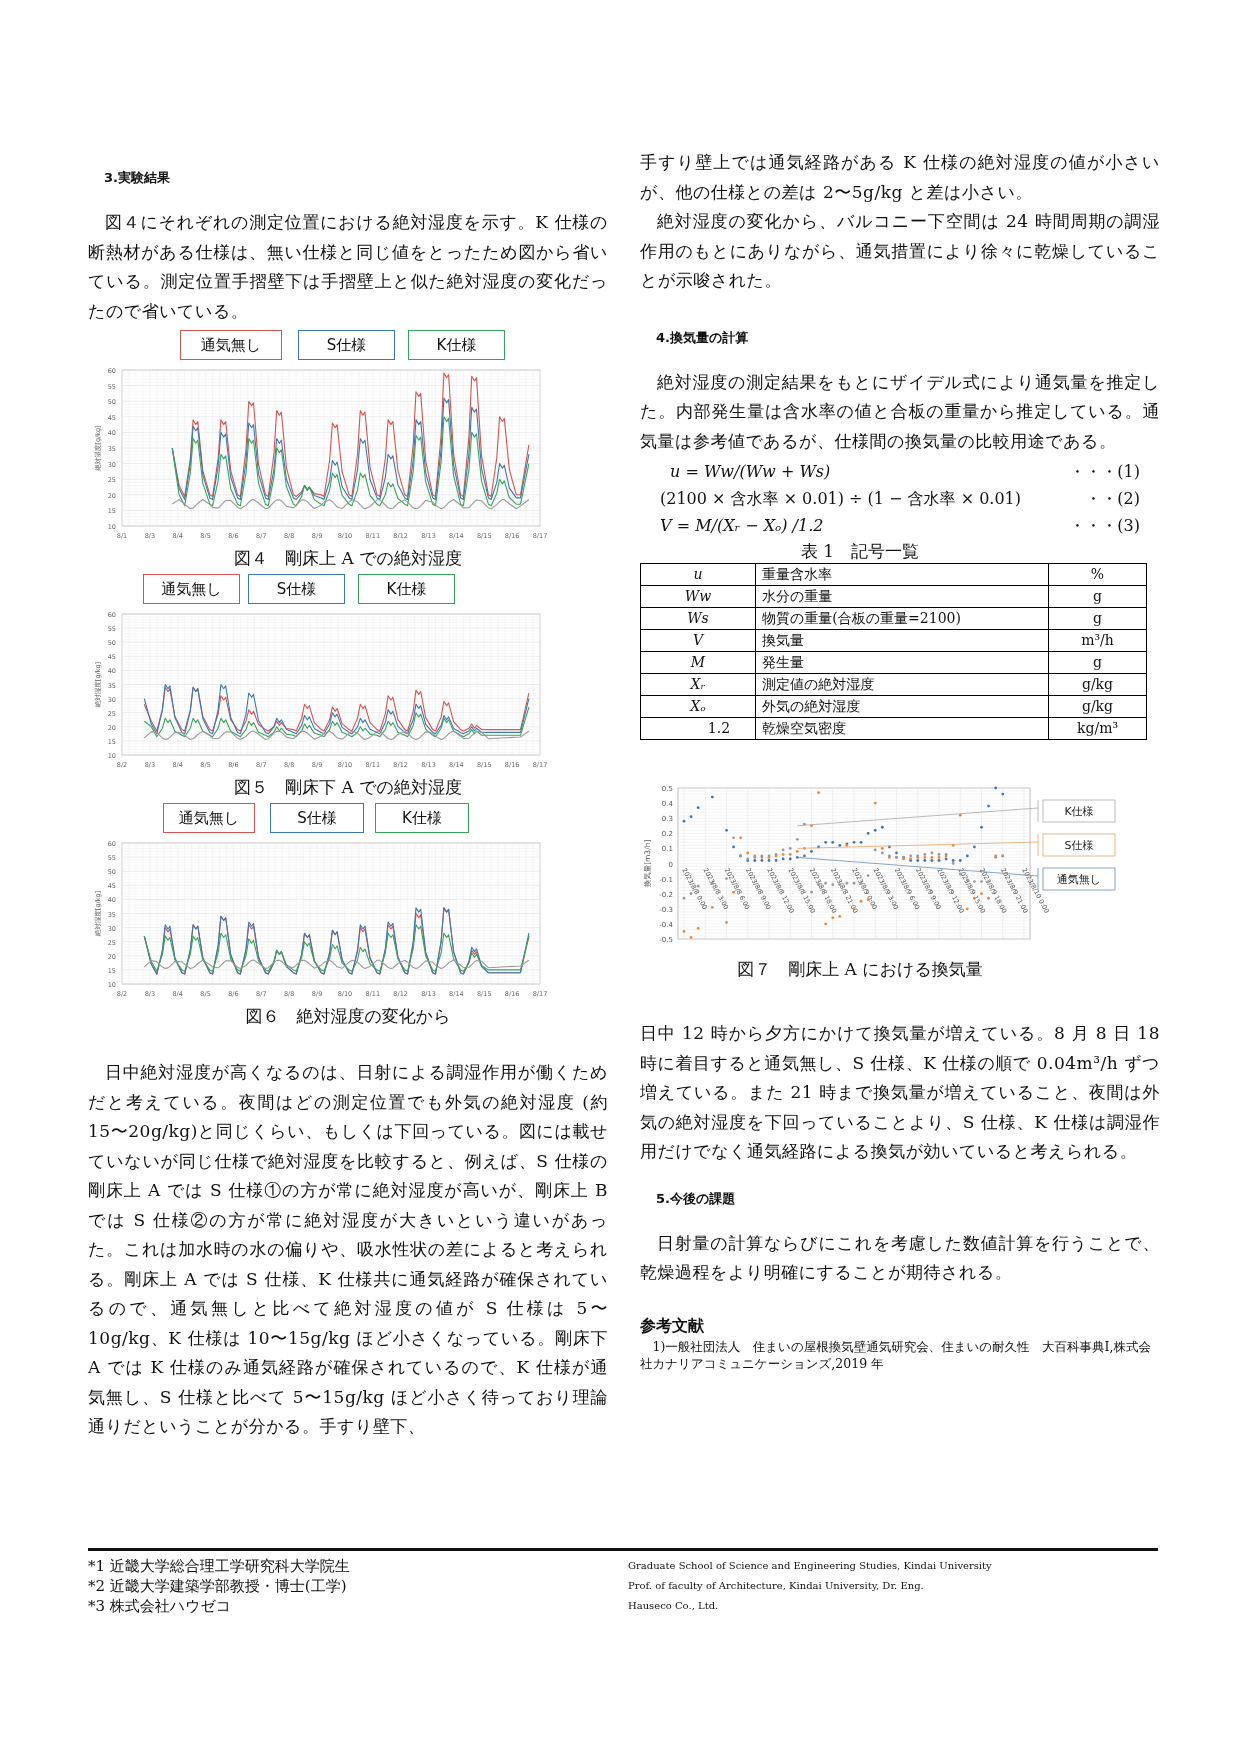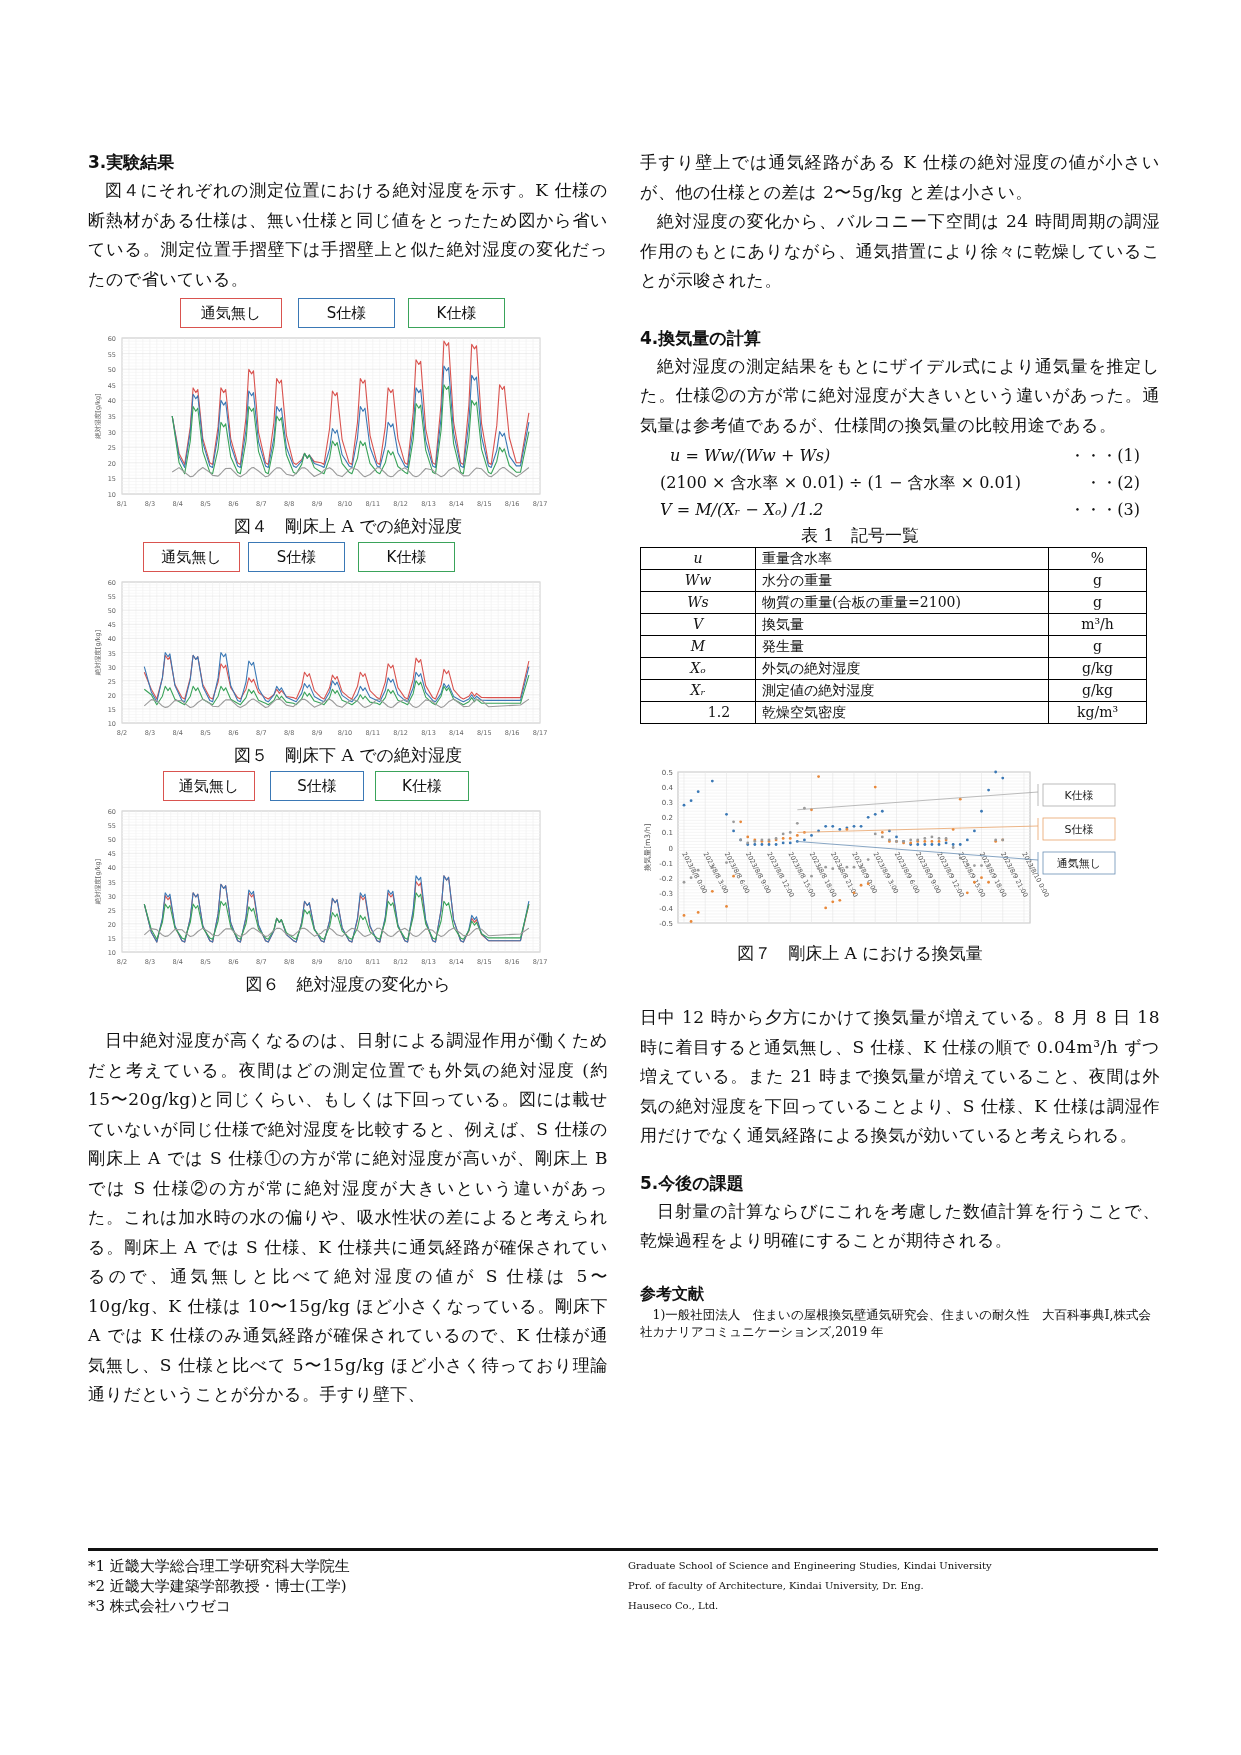--- a/index.html
+++ b/index.html
@@ -1,20 +1,20 @@
 <!DOCTYPE html>
 <html><head>
 <meta charset="utf-8">
 <style>
   html,body{margin:0;padding:0;background:#fff;}
   body{width:1241px;height:1755px;position:relative;overflow:hidden;font-family:"DejaVu Serif","Liberation Serif",serif;color:#111;}
   .col{position:absolute;top:148px;width:520px;}
   .col-left{left:88px;}
   .col-right{left:640px;}
-  .h{font-family:"DejaVu Sans","Liberation Sans",sans-serif;font-weight:bold;font-size:17px;line-height:28px;margin:0;}
+  .h{font-family:"DejaVu Sans","Liberation Sans",sans-serif;font-weight:bold;font-size:13px;line-height:28px;margin:16px;}
   .p{font-size:17px;line-height:29.5px;margin:0;letter-spacing:0.5px;text-align:justify;}
   .ind{text-indent:1em;}
   .fig{position:relative;}
   .caption{text-align:center;font-size:17px;line-height:24px;margin:2px 0 4px 0;}
   .legend-row{position:relative;height:34px;}
   .lbox{position:absolute;top:0;height:28px;border:1.5px solid;font-family:"DejaVu Sans","Liberation Sans",sans-serif;font-size:15px;line-height:28px;text-align:center;background:#fff;}
   .chart-svg{display:block;}
   .tbl{border-collapse:collapse;margin:0 0 0 0;font-size:14px;}
   .tbl td{border:1px solid #000;padding:0 6px;height:21px;line-height:21px;}
   .tbl td.sym{width:60px;text-align:center;font-style:italic;}
@@ -505,21 +505,21 @@
   </div>
 
   <p class="p ind" style="margin-top:30px;">日中絶対湿度が高くなるのは、日射による調湿作用が働くためだと考えている。夜間はどの測定位置でも外気の絶対湿度 (約 15〜20g/kg)と同じくらい、もしくは下回っている。図には載せていないが同じ仕様で絶対湿度を比較すると、例えば、S 仕様の剛床上 A では S 仕様①の方が常に絶対湿度が高いが、剛床上 B では S 仕様②の方が常に絶対湿度が大きいという違いがあった。これは加水時の水の偏りや、吸水性状の差によると考えられる。剛床上 A では S 仕様、K 仕様共に通気経路が確保されているので、通気無しと比べて絶対湿度の値が S 仕様は 5〜10g/kg、K 仕様は 10〜15g/kg ほど小さくなっている。剛床下 A では K 仕様のみ通気経路が確保されているので、K 仕様が通気無し、S 仕様と比べて 5〜15g/kg ほど小さく待っており理論通りだということが分かる。手すり壁下、</p>
 </div>
 
 <div class="col col-right">
   <p class="p">手すり壁上では通気経路がある K 仕様の絶対湿度の値が小さいが、他の仕様との差は 2〜5g/kg と差は小さい。</p>
   <p class="p ind">絶対湿度の変化から、バルコニー下空間は 24 時間周期の調湿作用のもとにありながら、通気措置により徐々に乾燥していることが示唆された。</p>
 
   <p class="h" style="margin-top:28px;">4.換気量の計算</p>
-  <p class="p ind">絶対湿度の測定結果をもとにザイデル式により通気量を推定した。仕様②の方が常に絶対湿度が大きいという違いがあった。通気量は参考値であるが、仕様間の換気量の比較用途である。</p>
+  <p class="p ind">絶対湿度の測定結果をもとにザイデル式により通気量を推定した。内部発生量は含水率の値と合板の重量から推定している。通気量は参考値であるが、仕様間の換気量の比較用途である。</p>
 
   <div style="margin-top:2px;">
     <div class="eq"><span style="font-style:italic;margin-left:10px;">u = Ww/(Ww + Ws)</span><span class="num">・・・(1)</span></div>
     <div class="eq"><span>(2100 × 含水率 × 0.01) ÷ (1 − 含水率 × 0.01)</span><span class="num">・・(2)</span></div>
     <div class="eq"><span style="font-style:italic;">V = M/(Xᵣ − Xₒ) /1.2</span><span class="num">・・・(3)</span></div>
   </div>
 
   <div class="caption" style="width:440px;margin:0;text-align:center;">表 1　記号一覧</div>
   <table class="tbl">
     <tbody id="sym-tbody">
@@ -542,27 +542,27 @@
           <td class="sym">V</td>
           <td class="desc">換気量</td>
           <td class="unit">m³/h</td>
         </tr>
         <tr>
           <td class="sym">M</td>
           <td class="desc">発生量</td>
           <td class="unit">g</td>
         </tr>
         <tr>
-          <td class="sym">Xₒ</td>
-          <td class="desc">外気の絶対湿度</td>
+          <td class="sym">Xᵣ</td>
+          <td class="desc">測定値の絶対湿度</td>
           <td class="unit">g/kg</td>
         </tr>
         <tr>
-          <td class="sym">Xᵣ</td>
-          <td class="desc">測定値の絶対湿度</td>
+          <td class="sym">Xₒ</td>
+          <td class="desc">外気の絶対湿度</td>
           <td class="unit">g/kg</td>
         </tr>
         <tr>
           <td class="sym" style="font-style: normal; padding-left: 48px;">1.2</td>
           <td class="desc">乾燥空気密度</td>
           <td class="unit">kg/m³</td>
         </tr>
       </tbody>
   </table>
 

